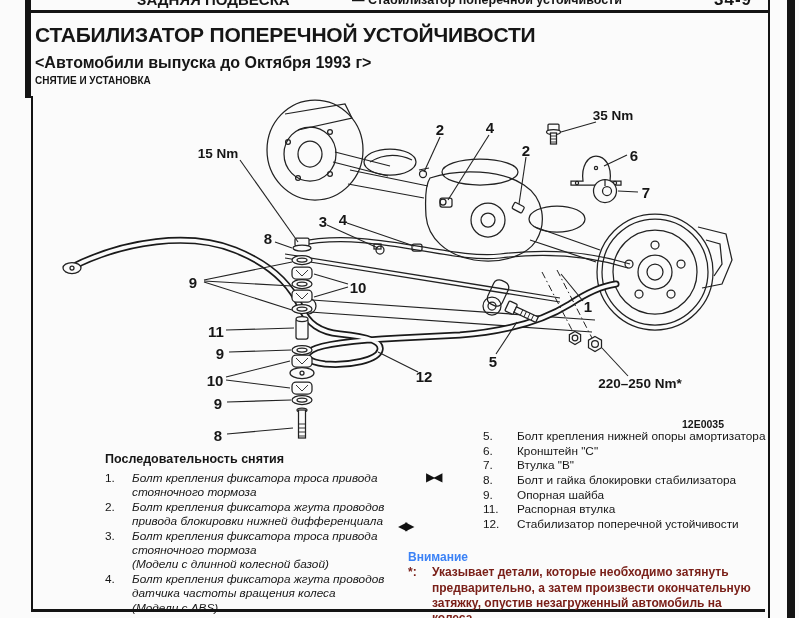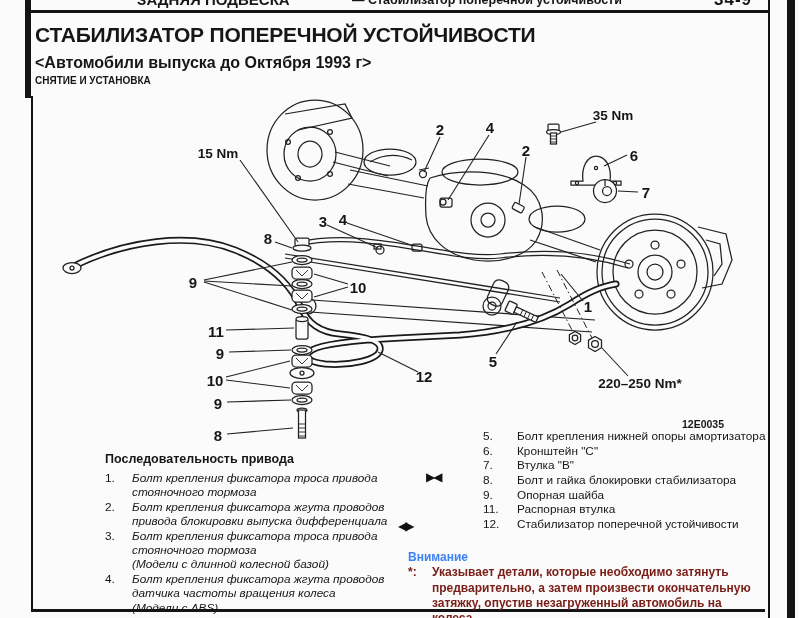--- a/index.html
+++ b/index.html
@@ -239,35 +239,35 @@
       <text class="torque" x="583" y="28">35 Nm</text>
       <text class="callout" x="604" y="69">6</text>
       <text class="callout" x="616" y="106">7</text>
       <text class="callout" x="558" y="220">1</text>
       <text class="callout" x="463" y="275">5</text>
       <text class="torque" x="610" y="296">220–250 Nm*</text>
       <text class="figcode" x="694" y="336" text-anchor="end">12E0035</text>
     </g>
   </svg>
 
-  <div class="abs list-heading">Последовательность привода</div>
+  <div class="abs list-heading">Последовательность снятия</div>
 
   <div class="abs rlist">
     <div class="litem">
       <span class="num">1.</span>
       <span class="lines">
         <span>Болт крепления фиксатора троса привода</span>
         <span>стояночного тормоза</span>
       </span>
     </div>
     <div class="litem">
       <span class="num">2.</span>
       <span class="lines">
         <span>Болт крепления фиксатора жгута проводов</span>
-        <span>привода блокировки выпуска дифференциала</span>
+        <span>привода блокировки нижней дифференциала</span>
       </span>
     </div>
     <div class="litem">
       <span class="num">3.</span>
       <span class="lines">
         <span>Болт крепления фиксатора троса привода</span>
         <span>стояночного тормоза</span>
         <span>(Модели с длинной колесной базой)</span>
       </span>
     </div>

